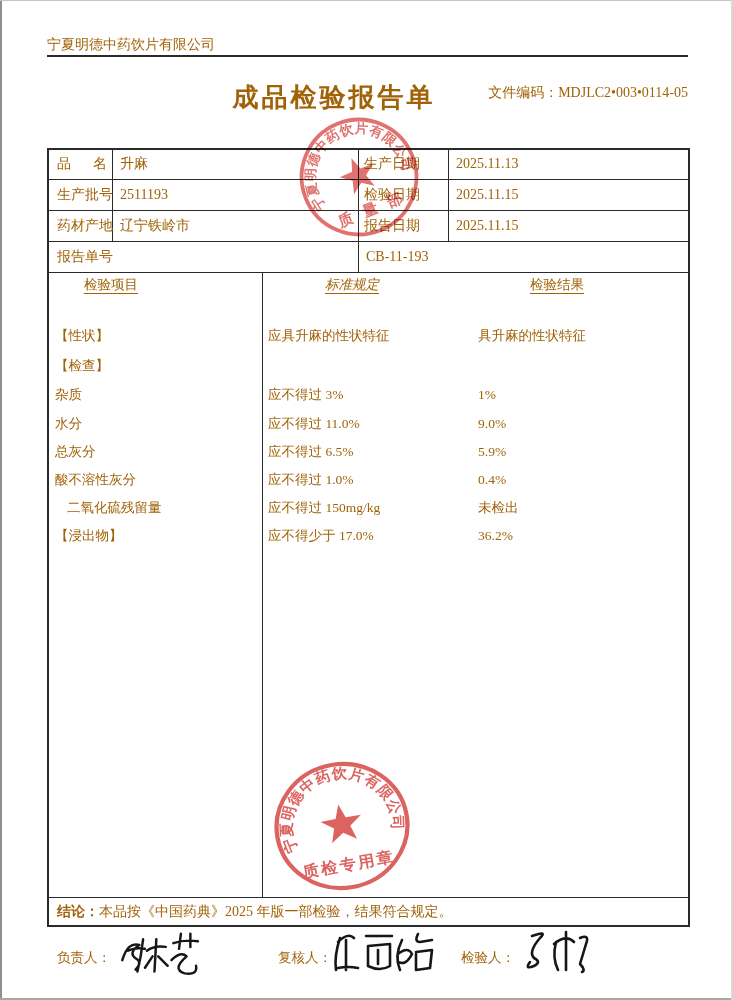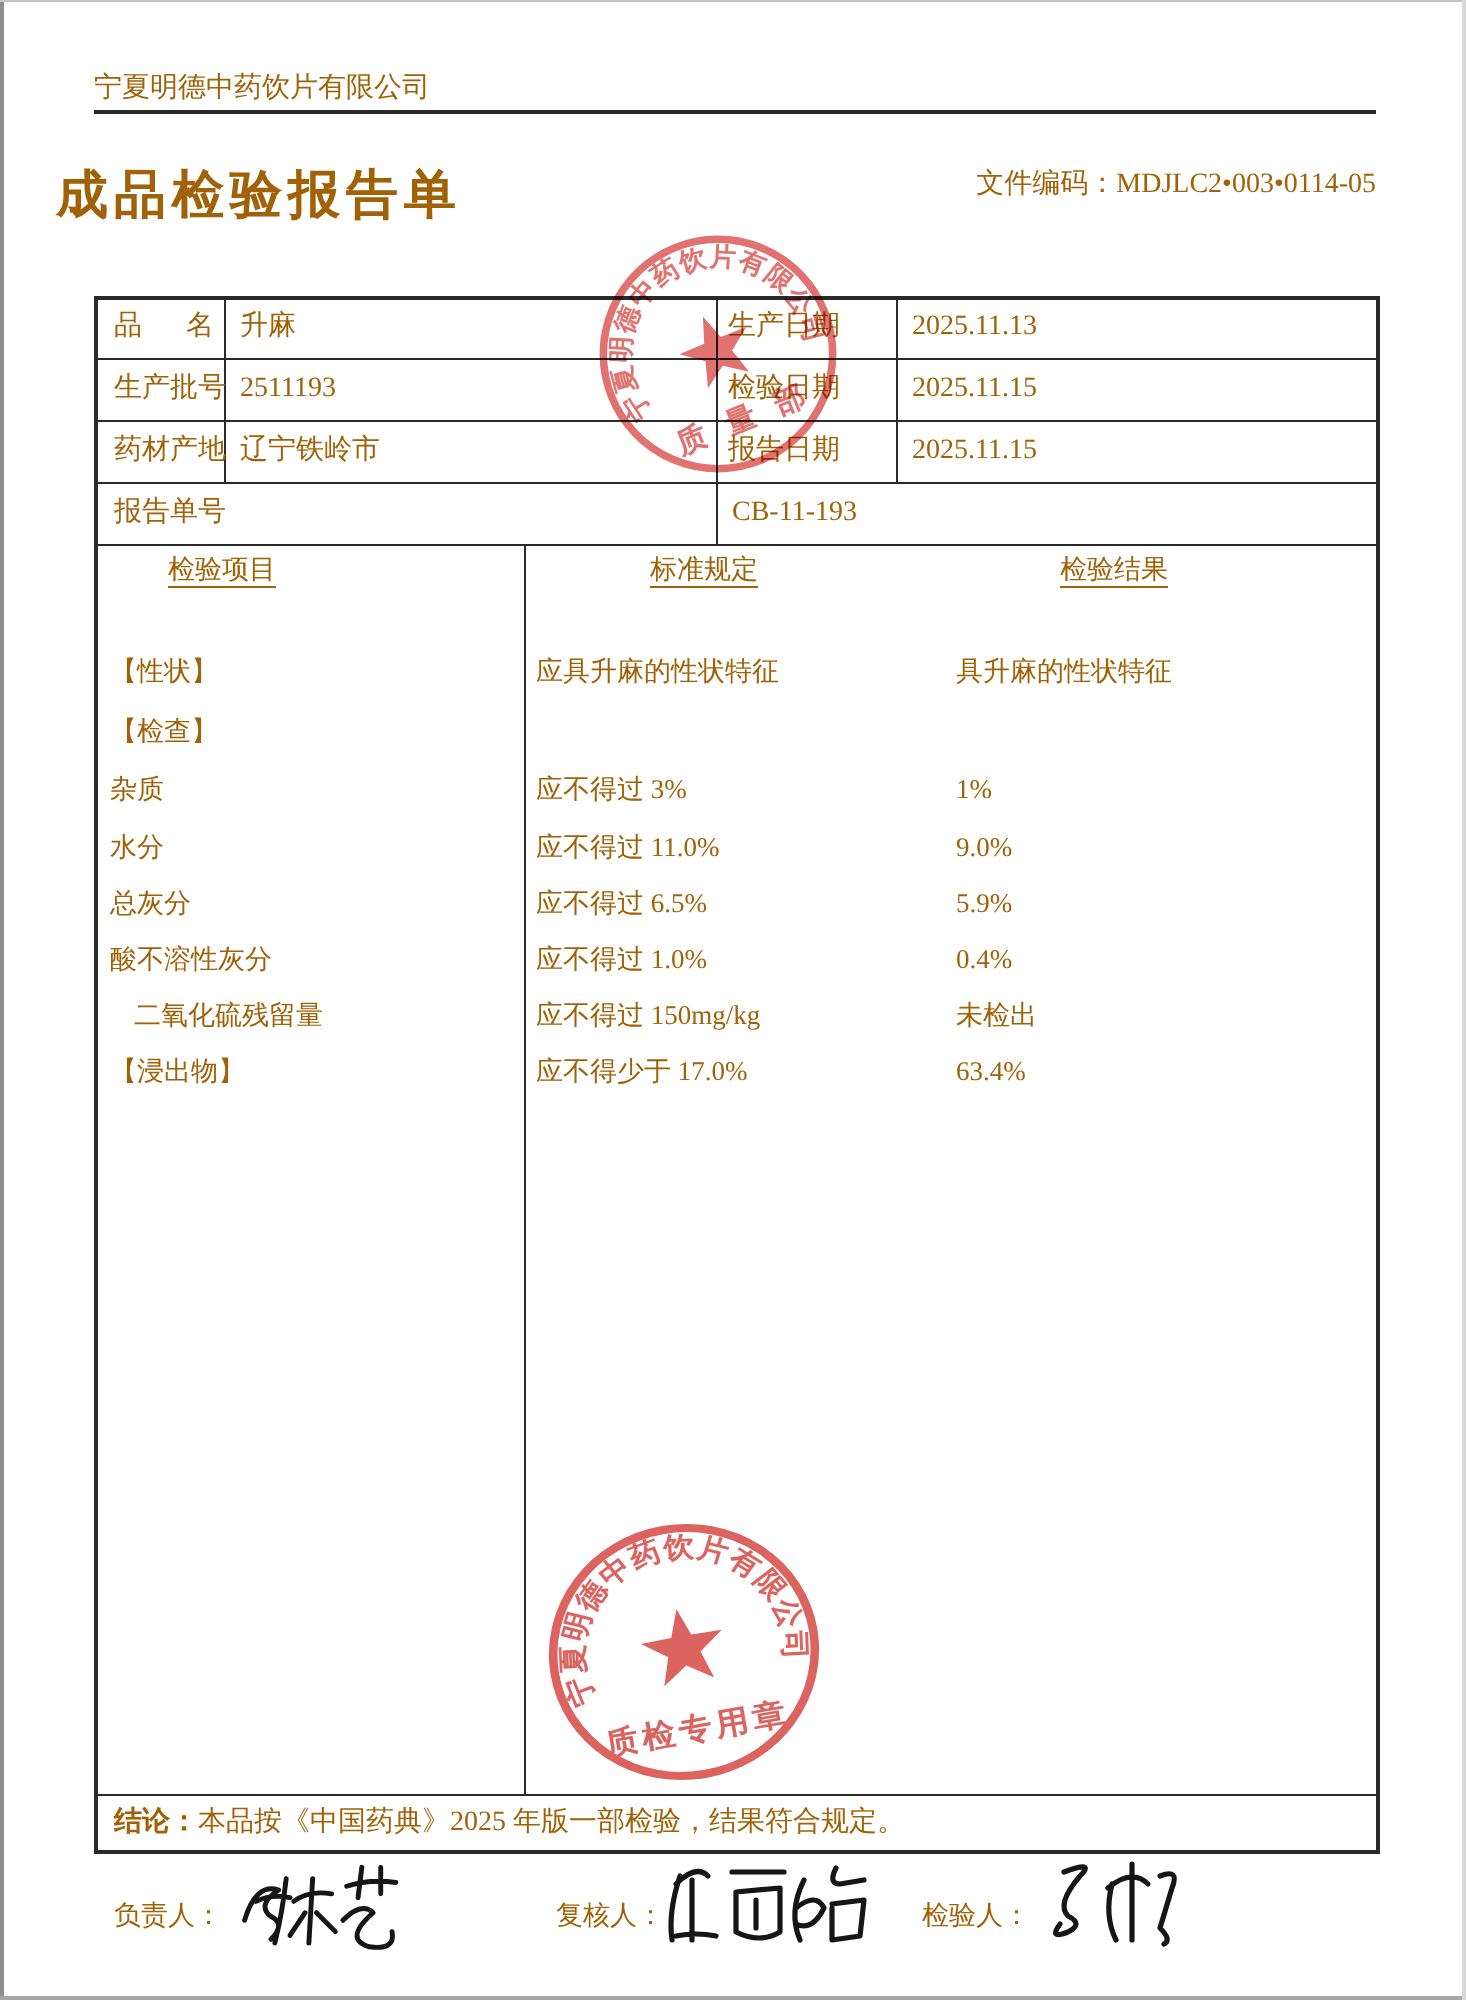--- a/index.html
+++ b/index.html
@@ -7,22 +7,22 @@
     position:relative;width:733px;height:1000px;background:#ffffff;
     font-family:"Liberation Serif","DejaVu Serif",serif;
     color:#a16207;overflow:hidden;margin:0 auto;
   }
   .abs{position:absolute;white-space:nowrap;}
   .t14{font-size:14px;line-height:17px;}
   .t13{font-size:13.5px;line-height:16px;}
   .hline,.vline{position:absolute;background:#2a2a2a;}
   .outer-border{position:absolute;left:47px;top:148px;width:639px;height:775px;border:2px solid #2a2a2a;}
   .hdr-rule{position:absolute;left:47px;top:55px;width:641px;height:2px;background:#2a2a2a;}
-  .title{position:absolute;left:0;top:80px;width:668px;text-align:left;
-         font-size:26px;font-weight:bold;letter-spacing:3px;padding-left:28px;}
+  .title{position:absolute;left:0;top:80px;width:668px;text-align:center;
+         font-size:26px;font-weight:bold;letter-spacing:3px;}
   .colhead{text-decoration:underline;text-underline-offset:4px;margin-left:29px;}
   .label-spread{letter-spacing:4px;}
   .bold{font-weight:bold;}
   .stamp{position:absolute;mix-blend-mode:multiply;}
   .stamp text{font-family:"Liberation Serif","DejaVu Serif",serif;font-weight:bold;}
   .sig{position:absolute;}
   .sig path{fill:none;stroke:#161616;stroke-width:2.6;stroke-linecap:round;stroke-linejoin:round;}
   .scan-left{position:absolute;left:0;top:0;width:2px;height:1000px;background:#8f8f8f;}
   .scan-top{position:absolute;left:0;top:0;width:733px;height:1px;background:#c4c4c4;}
   .scan-bottom{position:absolute;left:0;top:998px;width:733px;height:2px;background:#a8a8a8;}
@@ -67,21 +67,21 @@
 
   <div class="abs t14" style="left:57px;top:217px;">药材产地</div>
   <div class="abs t14" style="left:120px;top:217px;">辽宁铁岭市</div>
   <div class="abs t14" style="left:364px;top:217px;">报告日期</div>
   <div class="abs t14" style="left:456px;top:217px;">2025.11.15</div>
 
   <div class="abs t14" style="left:57px;top:248px;">报告单号</div>
   <div class="abs t14" style="left:366px;top:248px;">CB-11-193</div>
 
   <div class="abs t13 colhead" style="left:55px;top:277px;">检验项目</div>
-  <div class="abs t13 colhead" style="left:296px;top:277px;">标准规定</div>
+  <div class="abs t13 colhead" style="left:296px;top:277px;font-style:italic;">标准规定</div>
   <div class="abs t13 colhead" style="left:501px;top:277px;">检验结果</div>
 
   <div class="abs t13" style="left:55px;top:328px;">【性状】</div>
   <div class="abs t13" style="left:268px;top:328px;">应具升麻的性状特征</div>
   <div class="abs t13" style="left:478px;top:328px;">具升麻的性状特征</div>
 
   <div class="abs t13" style="left:55px;top:358px;">【检查】</div>
   <div class="abs t13" style="left:268px;top:358px;"></div>
   <div class="abs t13" style="left:478px;top:358px;"></div>
 
@@ -100,21 +100,21 @@
   <div class="abs t13" style="left:55px;top:472px;">酸不溶性灰分</div>
   <div class="abs t13" style="left:268px;top:472px;">应不得过 1.0%</div>
   <div class="abs t13" style="left:478px;top:472px;">0.4%</div>
 
   <div class="abs t13" style="left:55px;top:500px;margin-left:12px;">二氧化硫残留量</div>
   <div class="abs t13" style="left:268px;top:500px;">应不得过 150mg/kg</div>
   <div class="abs t13" style="left:478px;top:500px;">未检出</div>
 
   <div class="abs t13" style="left:55px;top:528px;">【浸出物】</div>
   <div class="abs t13" style="left:268px;top:528px;">应不得少于 17.0%</div>
-  <div class="abs t13" style="left:478px;top:528px;">63.4%</div>
+  <div class="abs t13" style="left:478px;top:528px;">36.2%</div>
 
   <div class="abs t14" style="left:57px;top:903px;">
     <span class="bold">结论：</span><span>本品按《中国药典》2025 年版一部检验，结果符合规定。</span>
   </div>
 
   <div class="abs t13" style="left:57px;top:950px;">负责人：</div>
   <div class="abs t13" style="left:278px;top:950px;">复核人：</div>
   <div class="abs t13" style="left:461px;top:950px;">检验人：</div>
 
   <svg class="sig" style="left:112px;top:928px;" width="100" height="52" viewBox="0 0 100 55">

